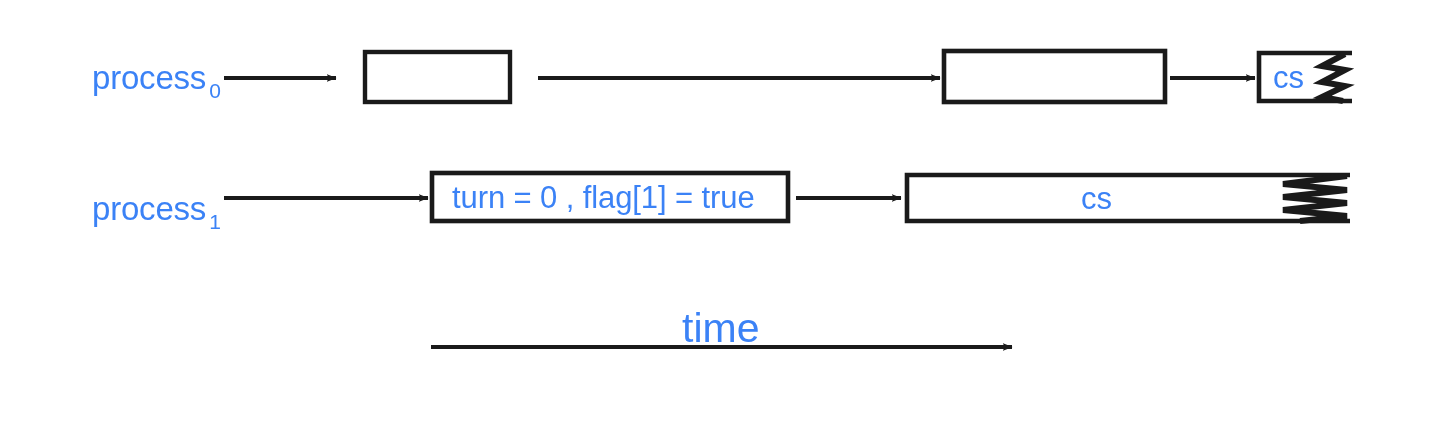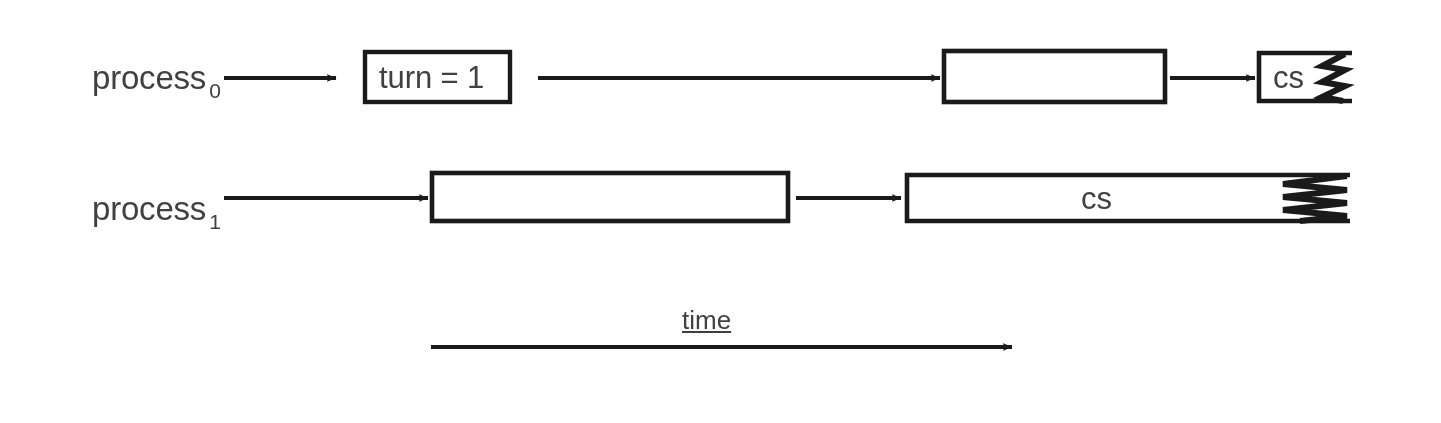--- a/index.html
+++ b/index.html
@@ -18,41 +18,40 @@
   #diagram-root {
     position: absolute;
     left: 0; top: 0;
     width: 1441px;
     height: 423px;
   }
   .lbl {
     position: absolute;
     white-space: nowrap;
     font-family: "Liberation Sans", sans-serif;
-    color: #404040;
+    color: #3b82f6;
     -webkit-font-smoothing: antialiased;
   }
   .proc-label {
     font-size: 33px;
     letter-spacing: -0.2px;
   }
   .proc-label .sub {
     font-size: 21px;
     vertical-align: baseline;
     position: relative;
     top: 9px;
     left: 3px;
   }
   .box-text {
     font-size: 31px;
     letter-spacing: -0.1px;
   }
   .time-label {
-    font-size: 26px;
-    text-decoration: underline;
+    font-size: 41px;
   }
   svg.layer {
     position: absolute;
     left: 0;
     top: 0;
     width: 1441px;
     height: 423px;
     overflow: visible;
   }
 </style>
@@ -90,27 +89,27 @@
     <path d="M1350,175 L907,175 L907,221 L1350,221" fill="#ffffff" stroke="#1a1a1a" stroke-width="4.6" stroke-linejoin="miter" stroke-linecap="butt"></path>
     <path d="M1347,176 L1283,184 L1347,190 L1283,197 L1347,203 L1283,210 L1347,216 L1300,221" fill="none" stroke="#1a1a1a" stroke-width="6" stroke-linejoin="miter" stroke-linecap="butt"></path>
 
     <line x1="431" y1="347" x2="1012" y2="347" stroke="#1a1a1a" stroke-width="4.2" marker-end="url(#arrowhead)"></line>
   </svg>
 
   <div class="lbl proc-label" style="left:92px; top:59px;">
     <span>process</span><span class="sub">0</span>
   </div>
 
-  <div class="lbl box-text" style="left:379px; top:60px;">turn = 1</div>
 
 
   <div class="lbl box-text" style="left:1273px; top:60px;">cs</div>
 
   <div class="lbl proc-label" style="left:92px; top:179px;margin-top:11px;">
     <span>process</span><span class="sub">1</span>
   </div>
 
+  <div class="lbl box-text" style="left:452px; top:180px;">turn = 0 , flag[1] = true</div>
 
   <div class="lbl box-text" style="left:1081px; top:181px;">cs</div>
 
   <div class="lbl time-label" style="left:682px; top:305px;">time</div>
 
 </div>
 
 </body></html>

